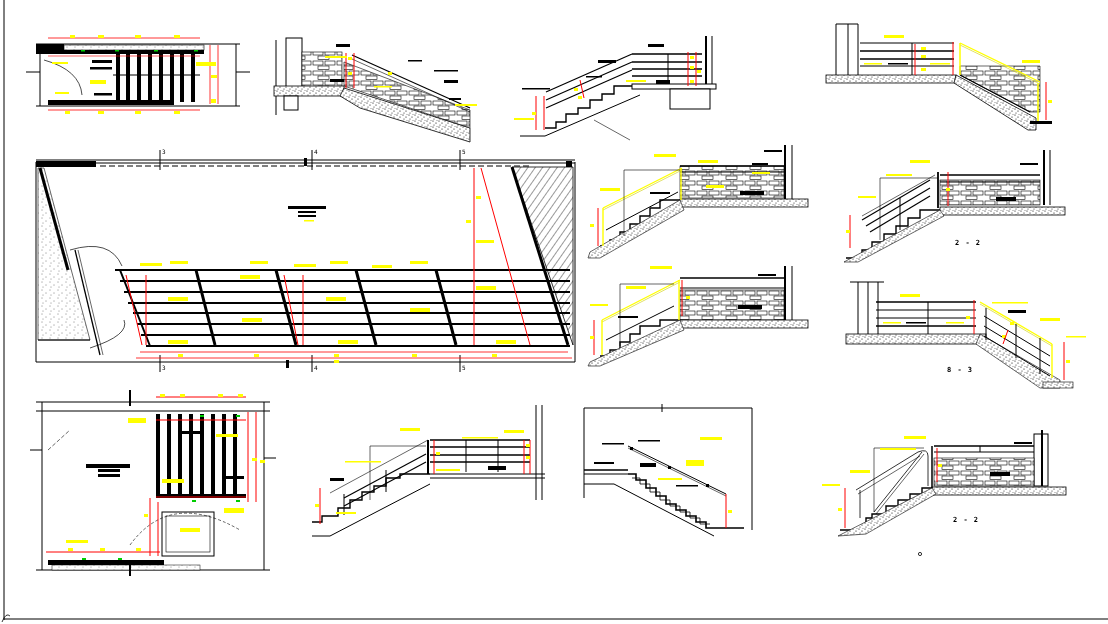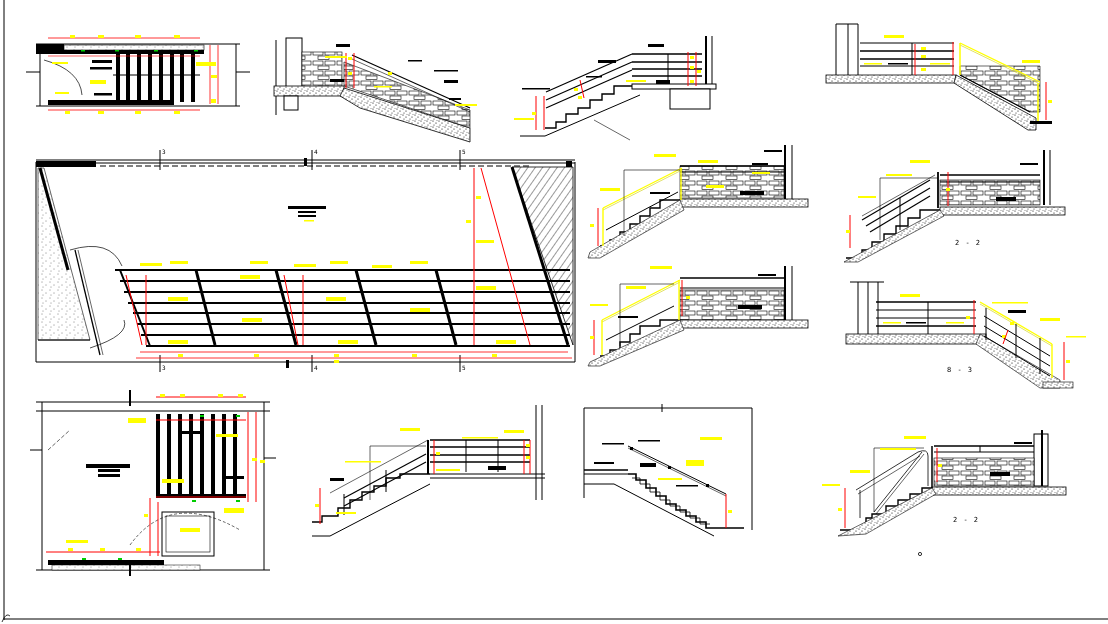--- a/index.html
+++ b/index.html
@@ -1,19 +1,19 @@
 <!DOCTYPE html>
 <html><head>
 <meta charset="utf-8">
 <style>
   html,body{margin:0;padding:0;background:#ffffff;}
   body{width:1108px;height:624px;overflow:hidden;position:relative;font-family:"DejaVu Sans",sans-serif;}
   #canvas{position:absolute;left:0;top:0;width:1108px;height:624px;background:#ffffff;}
   svg{position:absolute;left:0;top:0;}
-  .lbl{position:absolute;font-family:"DejaVu Sans Mono",monospace;font-size:7px;color:#000;font-weight:normal;letter-spacing:1px;}
+  .lbl{position:absolute;font-family:"DejaVu Sans Mono",monospace;font-size:7px;color:#000;font-weight:bold;letter-spacing:1px;}
   .grid-tag{position:absolute;font-family:"DejaVu Sans Mono",monospace;font-size:6px;color:#000;}
 </style>
 </head>
 <body>
 
 <div id="canvas">
 
 <svg width="1108" height="624" viewBox="0 0 1108 624">
   <defs>
     <pattern id="gravel" width="6" height="6" patternUnits="userSpaceOnUse">

